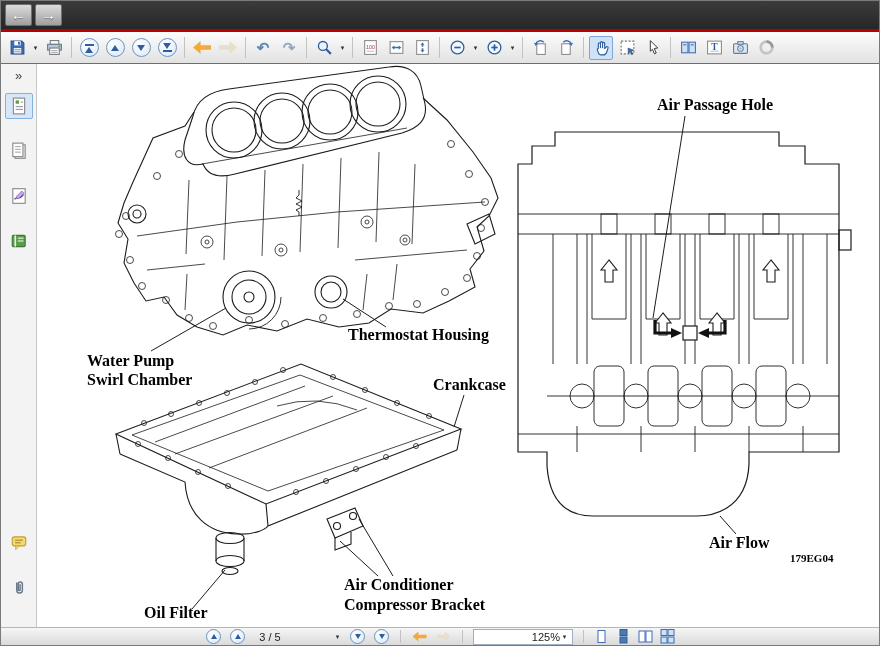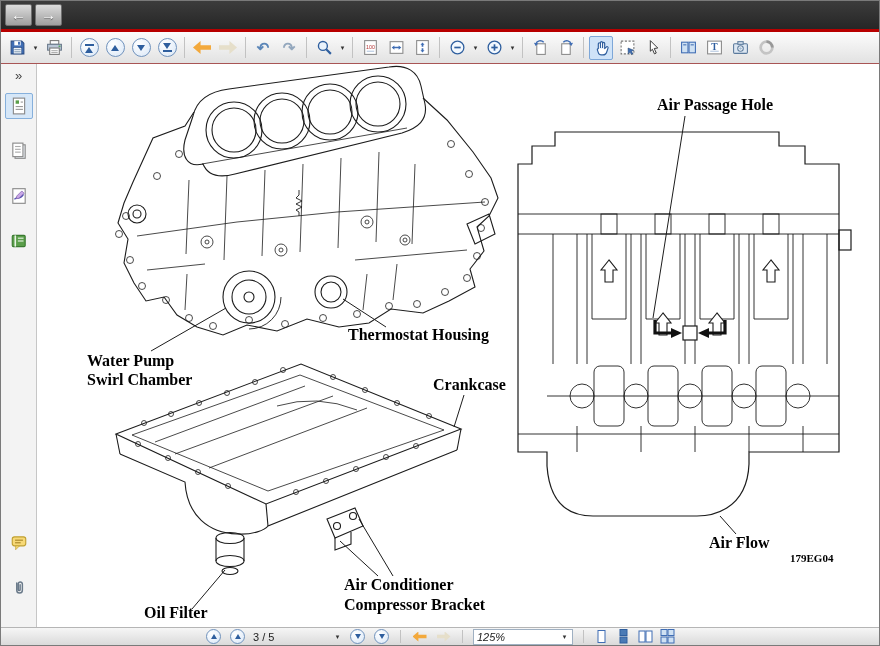--- a/index.html
+++ b/index.html
@@ -47,23 +47,23 @@
   .side-btn{width:28px;height:26px;display:flex;align-items:center;justify-content:center;margin-bottom:19px;
             border:1px solid transparent;border-radius:2px;background:transparent;padding:0;cursor:pointer;}
   .side-btn.sel{background:#d6e7f8;border:1px solid #86b0dc;}
   .side-btn.push{margin-top:auto;}
   .main{flex:1 1 auto;background:#ffffff;position:relative;overflow:hidden;font-weight:bold;}
   .main svg{display:block;}
   
   .statusbar{height:18px;box-sizing:border-box;background:linear-gradient(#f6f6f6,#dadada);
              border-top:1px solid #b5b5b5;display:flex;align-items:center;justify-content:center;
              gap:7px;font-size:11px;color:#222;flex:0 0 auto;}
-  .pgtext{min-width:34px;text-align:left;}
-  .combo{display:flex;align-items:center;justify-content:space-between;background:#fff;
-         border:1px solid #9fb0c2;height:14px;width:92px;padding:0 3px;cursor:pointer;font-style:italic;}
+  .pgtext{min-width:34px;text-align:center;}
+  .combo{display:flex;align-items:center;justify-content:flex-end;background:#fff;
+         border:1px solid #9fb0c2;height:14px;width:92px;padding:0 3px;cursor:pointer;}
   .flatcombo{display:flex;align-items:center;gap:46px;cursor:pointer;}
   .lay{width:15px;height:15px;display:flex;align-items:center;justify-content:center;background:none;border:none;padding:0;cursor:pointer;}
 </style>
 </head>
 <body>
 
 <div class="app">
 
   <div class="titlebar">
     <button class="nav-btn"><span>←</span></button>

